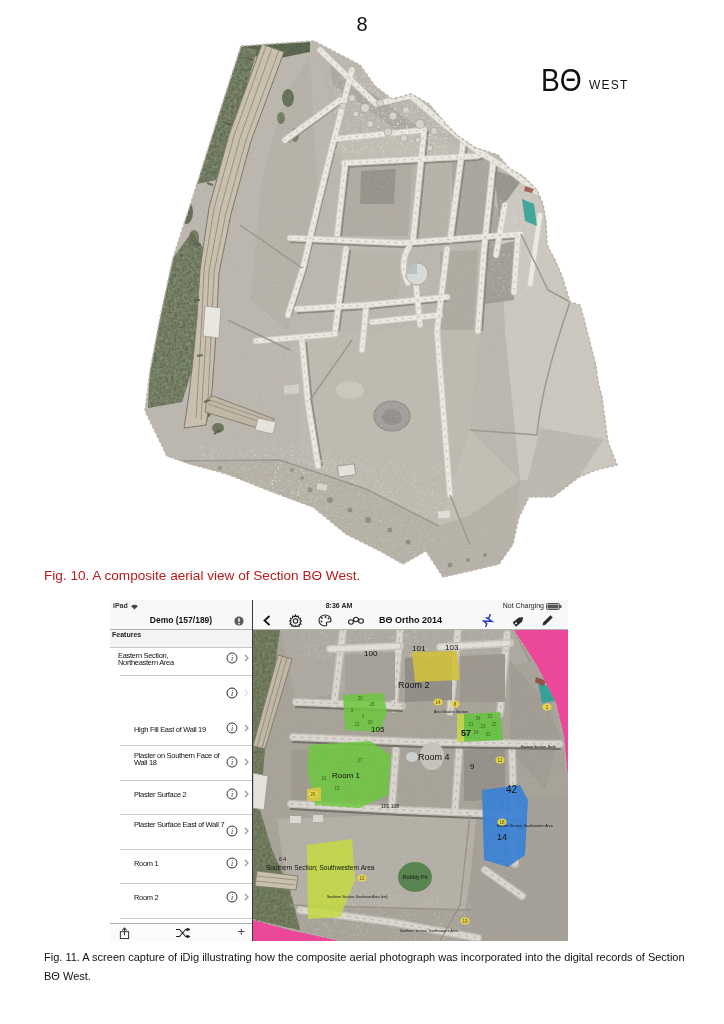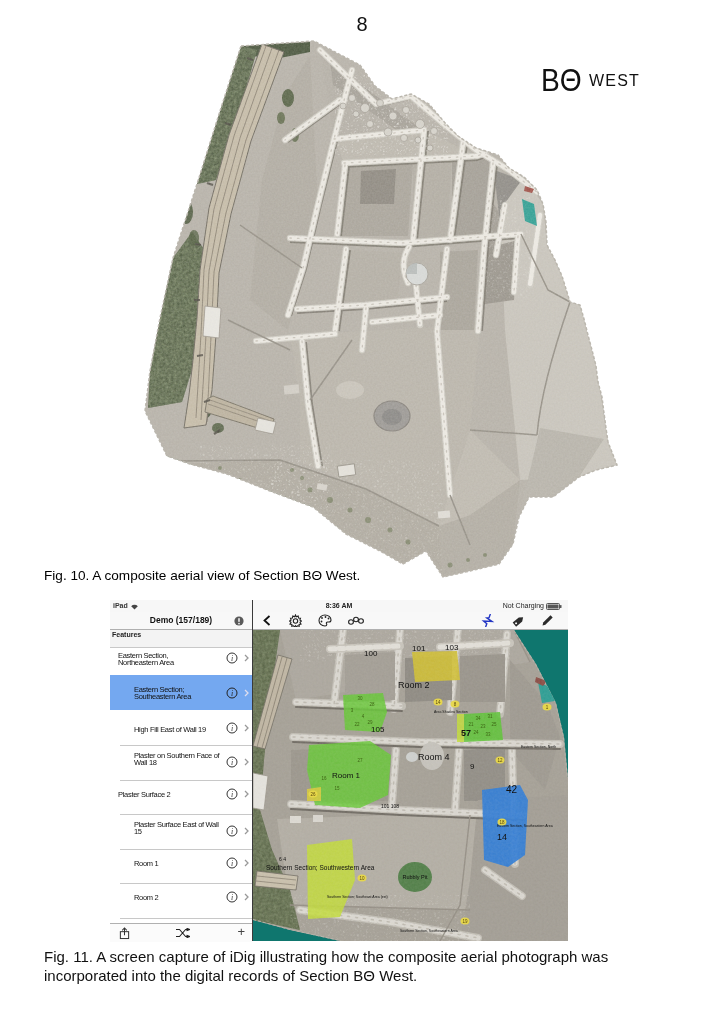--- a/index.html
+++ b/index.html
@@ -3,21 +3,21 @@
 <meta charset="utf-8">
 <style>
 html,body{margin:0;padding:0}
 body{width:724px;height:1024px;background:#fff;font-family:"Liberation Sans",sans-serif;position:relative;overflow:hidden}
 .abs{position:absolute}
 </style>
 </head>
 <body>
 <div class="abs" style="left:0;top:13px;width:724px;text-align:center;font-size:20px;color:#111">8</div>
 <div class="abs" style="left:541px;top:62px;font-size:32px;color:#111;transform:scaleX(0.88);transform-origin:0 0">BΘ</div>
-<div class="abs" style="left:589px;top:72px;font-size:16px;letter-spacing:1.2px;color:#111">WEST</div>
+<div class="abs" style="left:589px;top:78px;font-size:12px;letter-spacing:1.2px;color:#111">WEST</div>
 
 <svg id="fig10" class="abs" style="left:140px;top:38px" width="482" height="552" viewBox="140 38 482 552">
 <defs>
 <clipPath id="f10clip">
         <polygon points="241,46 314,41 360,65 375,86 392,99 411,94 429,104 446,124 458,136 476,148 498,155 509,168 524,177 537,190 543,204 546,222 547,245 555,260 562,276 570,302 580,305 584,319 588,335 592,350 596,366 598,382 602,397 604,413 606,428 608,442 617,465 596,470 579,477 553,497 529,497 519,517 513,544 499,564 470,571 443,577 426,551 403,564 380,551 346,534 313,507 270,491 227,474 190,464 167,456 145,411 150,371 160,318 173,258 197,184 220,111"></polygon>
       </clipPath>
 <filter id="grainL" x="0%" y="0%" width="100%" height="100%">
 <feTurbulence type="fractalNoise" baseFrequency="0.55" numOctaves="2" seed="11"></feTurbulence>
 <feColorMatrix type="matrix" values="0 0 0 0 0.95  0 0 0 0 0.94  0 0 0 0 0.91  0 0 0 0.9 0"></feColorMatrix>
 </filter>
@@ -260,23 +260,23 @@
 </g>
 
 <polygon points="522,199 534,204 537,226 525,221" fill="#2e9f93"></polygon>
 <polygon points="525,186 534,189 532,193 524,191" fill="#a05047"></polygon>
 
 <rect x="140" y="38" width="482" height="552" filter="url(#grainL)" opacity="0.2"></rect>
 <rect x="140" y="38" width="482" height="552" filter="url(#grainD)" opacity="0.09"></rect>
 </g>
 <polygon points="241,46 314,41 360,65 375,86 392,99 411,94 429,104 446,124 458,136 476,148 498,155 509,168 524,177 537,190 543,204 546,222 547,245 555,260 562,276 570,302 580,305 584,319 588,335 592,350 596,366 598,382 602,397 604,413 606,428 608,442 617,465 596,470 579,477 553,497 529,497 519,517 513,544 499,564 470,571 443,577 426,551 403,564 380,551 346,534 313,507 270,491 227,474 190,464 167,456 145,411 150,371 160,318 173,258 197,184 220,111" fill="none" stroke="#bbb7ae" stroke-width="1.5" stroke-dasharray="3 2"></polygon>
 </svg>
-<div class="abs" style="left:44px;top:568px;font-size:13.6px;color:#000000">Fig. 10. A composite aerial view of Section BΘ West.</div>
-
-<div id="ipad" class="abs" style="left:110px;top:600px;width:458px;height:341px;background:#0f766e">
+<div class="abs" style="left:44px;top:568px;font-size:13.6px;color:#b91c1c">Fig. 10. A composite aerial view of Section BΘ West.</div>
+
+<div id="ipad" class="abs" style="left:110px;top:600px;width:458px;height:341px;background:#ec4899">
 
   <div class="abs" style="left:0;top:0;width:458px;height:12px;background:#f7f7f7">
     <span class="abs" style="left:3px;top:2px;font-size:7px;font-weight:bold;color:#333">iPad</span>
     <svg class="abs" style="left:20px;top:3px" width="9" height="7" viewBox="0 0 9 7">
         <path d="M4.5,6.5 L1.2,3.2 A4.7,4.7 0 0 1 7.8,3.2 Z" fill="#444"></path>
       </svg>
     <span class="abs" style="left:0;top:2px;width:458px;text-align:center;font-size:7px;font-weight:bold;color:#222">8:36 AM</span>
     <span class="abs" style="right:24px;top:2px;font-size:7px;color:#222">Not Charging</span>
     <svg class="abs" style="right:6px;top:3px" width="16" height="7" viewBox="0 0 16 7">
         <rect x="0.5" y="0.5" width="13" height="6" rx="1" fill="none" stroke="#555" stroke-width="1"></rect>
@@ -294,30 +294,27 @@
           <circle cx="5" cy="7.6" r="0.9" fill="#eee"></circle>
         </svg>
     </div>
     <div class="abs" style="left:0;top:18px;width:142px;height:17px;background:#f3f3f3;border-bottom:1px solid #c8c8c8">
       <span class="abs" style="left:2px;top:1px;font-size:7px;font-weight:bold;color:#222">Features</span>
     </div>
 
     <div class="abs" style="left:0;top:35px;width:142px;height:273px;overflow:hidden;font-size:7.5px;letter-spacing:-0.3px;color:#111">
       <div class="abs" style="left:8px;top:5px;width:100px;line-height:7px">Eastern Section,<br>Northeastern Area</div>
       <div class="abs" style="left:10px;top:28px;width:132px;border-top:1px solid #c8c8c8"></div>
-      <div class="abs" style="left:0;top:28px;width:142px;height:35px;background:#74a8f0">
-        <div class="abs" style="left:24px;top:11px;width:100px;line-height:7px">Eastern Section;<br>Southeastern Area</div>
-      </div>
       <div class="abs" style="left:24px;top:78px">High Fill East of Wall 19</div>
       <div class="abs" style="left:10px;top:98px;width:132px;border-top:1px solid #c8c8c8"></div>
       <div class="abs" style="left:24px;top:105px;width:92px;line-height:7px">Plaster on Southern Face of Wall 18</div>
       <div class="abs" style="left:10px;top:133px;width:132px;border-top:1px solid #c8c8c8"></div>
-      <div class="abs" style="left:8px;top:143px">Plaster Surface 2</div>
+      <div class="abs" style="left:24px;top:143px">Plaster Surface 2</div>
       <div class="abs" style="left:10px;top:167px;width:132px;border-top:1px solid #c8c8c8"></div>
-      <div class="abs" style="left:24px;top:174px;width:92px;line-height:7px">Plaster Surface East of Wall 15</div>
+      <div class="abs" style="left:24px;top:174px;width:92px;line-height:7px">Plaster Surface East of Wall 7</div>
       <div class="abs" style="left:10px;top:202px;width:132px;border-top:1px solid #c8c8c8"></div>
       <div class="abs" style="left:24px;top:212px">Room 1</div>
       <div class="abs" style="left:10px;top:236px;width:132px;border-top:1px solid #c8c8c8"></div>
       <div class="abs" style="left:24px;top:246px">Room 2</div>
       <div class="abs" style="left:10px;top:271px;width:132px;border-top:1px solid #c8c8c8"></div>
 
       <svg class="abs" style="left:114px;top:0" width="28" height="292" viewBox="0 0 28 292">
         <g>
           <g id="acc0" transform="translate(0,11)">
               <circle cx="8" cy="0" r="5" fill="none" stroke="#333" stroke-width="1"></circle>
@@ -392,20 +389,21 @@
         <circle cx="10.5" cy="4.5" r="0.9" fill="#222"></circle>
         <circle cx="3.5" cy="7.5" r="0.9" fill="#222"></circle>
       </svg>
     <svg class="abs" style="left:95px;top:4px" width="16" height="9" viewBox="0 0 16 9">
         <g fill="none" stroke="#222" stroke-width="1.1">
           <ellipse cx="3" cy="6" rx="2.4" ry="2.2"></ellipse>
           <ellipse cx="8" cy="3.5" rx="2.4" ry="2.2"></ellipse>
           <ellipse cx="13" cy="5" rx="2.4" ry="2.2"></ellipse>
         </g>
       </svg>
+    <div class="abs" style="left:0;top:3px;width:315px;text-align:center;font-size:9px;font-weight:bold;color:#111">BΘ Ortho 2014</div>
     <svg class="abs" style="left:228px;top:2px" width="14" height="13" viewBox="0 0 14 13">
         <g transform="rotate(-70 7 6.5)">
           <path d="M0,6.5 L3.5,6.5 5,2.5 7.5,10.5 9,4.5 10,6.5 14,6.5" stroke="#2336c4" stroke-width="1.4" fill="none"></path>
         </g>
       </svg>
     <svg class="abs" style="left:258px;top:2px" width="15" height="13" viewBox="0 0 15 13">
         <g transform="rotate(-40 7.5 7)">
           <path d="M2,4.5 L10,4.5 13.5,7 10,9.8 2,9.8 Z" fill="#2b2b2b"></path>
           <circle cx="4.2" cy="7.2" r="1" fill="#fff"></circle>
         </g>
@@ -612,13 +610,13 @@
   <text x="488" y="736">33</text>
   <text x="360" y="762">27</text>
   <text x="324" y="780">16</text>
   <text x="337" y="790">15</text>
   </g>
   </g>
   </g>
   </svg>
 </div>
 
-<div class="abs" style="left:44px;top:948px;width:645px;font-size:15px;line-height:18.5px;color:#111">Fig. 11. A screen capture of iDig illustrating how the composite aerial photograph was incorporated into the digital records of Section BΘ West.</div>
+<div class="abs" style="left:44px;top:948px;width:645px;font-size:11px;line-height:18.5px;color:#111">Fig. 11. A screen capture of iDig illustrating how the composite aerial photograph was incorporated into the digital records of Section BΘ West.</div>
 
 </body></html>

